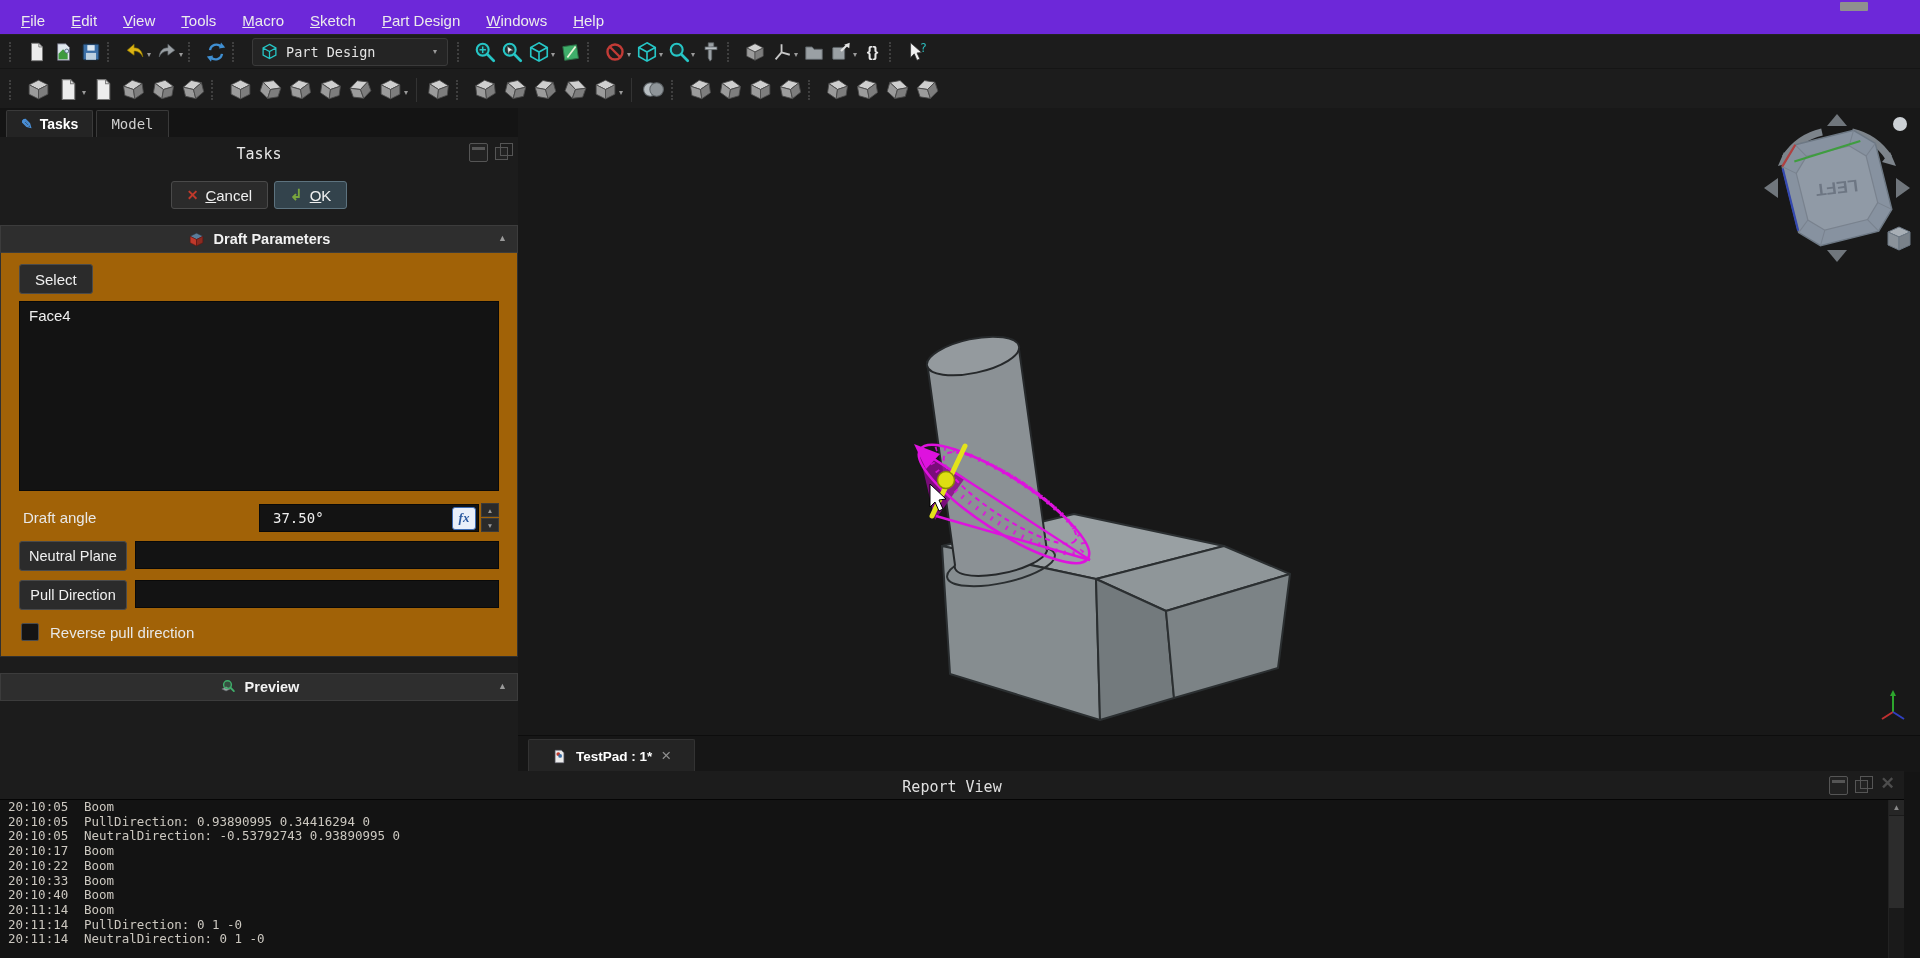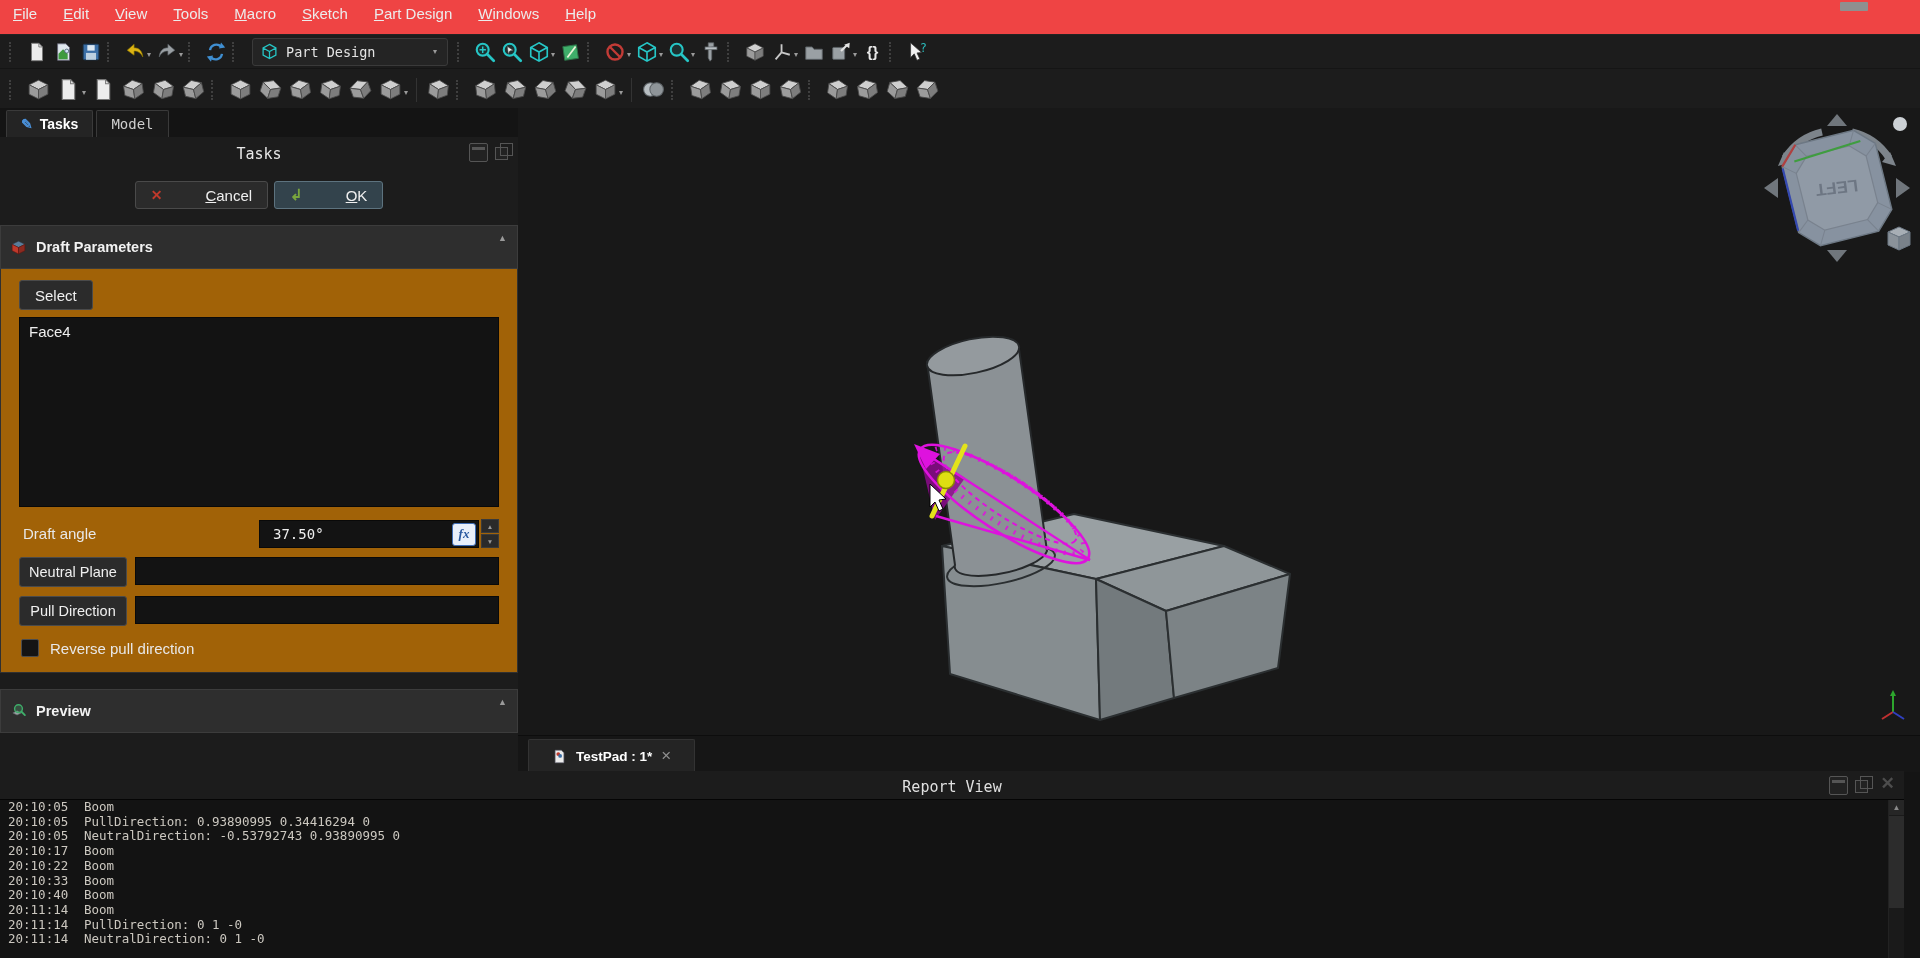--- a/index.html
+++ b/index.html
@@ -1,20 +1,20 @@
 <!DOCTYPE html>
 <html><head>
 <meta charset="utf-8">
 <style>
   html,body{margin:0;padding:0;width:1920px;height:958px;background:#141414;overflow:hidden;
     font-family:"Liberation Sans",sans-serif;color:#ddd;-webkit-font-smoothing:antialiased;}
   .mono{font-family:"DejaVu Sans Mono",monospace;}
 
   
-  #menubar{height:34px;background:#ef4444;display:flex;align-items:flex-start;font-size:15px;position:relative;}
+  #menubar{height:34px;background:#6d28d9;display:flex;align-items:flex-end;padding-left:8px;font-size:15px;position:relative;}
   .menu-item{display:inline-block;padding:5px 13px;color:#ececec;}
   .menu-item::first-letter{text-decoration:underline;}
   #win-control{position:absolute;right:52px;top:2px;width:28px;height:9px;background:#8f8f8f;border-radius:1px;}
 
   
   #toolbar1{height:33px;background:#1c1c1c;border-top:1px solid #232323;display:flex;align-items:center;padding:0 6px;}
   #toolbar2{height:41px;background:#1c1c1c;border-top:1px solid #151515;display:flex;align-items:center;padding:0 6px;}
   .tbtn{width:27px;height:26px;display:flex;align-items:center;justify-content:center;flex:0 0 auto;}
   .tbtn svg{width:22px;height:22px;}
   #toolbar2 .tbtn{width:30px;height:30px;}
@@ -36,27 +36,27 @@
   .panel-icons{position:absolute;right:6px;top:6px;display:flex;gap:7px;}
   .mini-ic{width:17px;height:17px;border:1px solid #555;border-radius:2px;position:relative;background:#222;}
   .mini-ic.dock::after{content:"";position:absolute;left:2px;right:2px;top:3px;height:3px;background:#555;}
   .mini-ic.float{border:none;background:none;}
   .mini-ic.float::before{content:"";position:absolute;left:0;top:4px;width:11px;height:11px;border:1px solid #555;background:#222;}
   .mini-ic.float::after{content:"";position:absolute;left:5px;top:0px;width:11px;height:11px;border:1px solid #555;}
   .btn-row{display:flex;justify-content:center;gap:6px;margin-top:8px;}
   .btn{height:26px;padding:0 15px;background:#2b2b2b;border:1px solid #4a4a4a;border-radius:3px;
     font-size:15px;display:flex;align-items:center;gap:7px;color:#f0f0f0;}
   .btn.ok{background:#33434c;border-color:#5d737f;}
-  .btn-label{display:inline-block;margin-left:36px;}
+  .btn-label{display:inline-block;}
   .btn-label::first-letter{text-decoration:underline;}
   .x-red{color:#c0392b;font-weight:bold;font-size:14px;}
   .arr-green{color:#79a63d;font-weight:bold;font-size:15px;}
 
   .section{margin-top:16px;}
-  .sec-header{height:26px;background:#2e2e2e;border:1px solid #3c3c3c;display:flex;align-items:center;gap:9px;padding:8px 9px;font-weight:bold;font-size:14.5px;color:#f2f2f2;position:relative;}
+  .sec-header{height:26px;background:#2e2e2e;border:1px solid #3c3c3c;display:flex;align-items:center;gap:9px;padding:0 9px;font-weight:bold;font-size:14.5px;color:#f2f2f2;position:relative;justify-content:center;}
   .sec-header .collapse{position:absolute;right:10px;top:7px;font-size:9px;color:#9a9a9a;font-weight:normal;}
   .sec-header svg{width:17px;height:17px;}
   .sec-body{background:#a16207;border:1px solid #303030;border-top:none;padding:11px 0 15px;}
 
   .select-btn{margin-left:18px;height:28px;padding:0 15px;background:#2b2b2b;border:1px solid #4a4a4a;border-radius:3px;font-size:15px;color:#f0f0f0;display:inline-flex;align-items:center;}
   .listbox{margin:7px 18px 0;height:188px;background:#131313;border:1px solid #090909;}
   .list-item{padding:5px 9px;font-size:15px;color:#eee;}
 
   .row{display:flex;align-items:center;margin:12px 18px 0;}
   .row .lab{flex:1;font-size:15px;color:#e8e8e8;padding-left:4px;}

